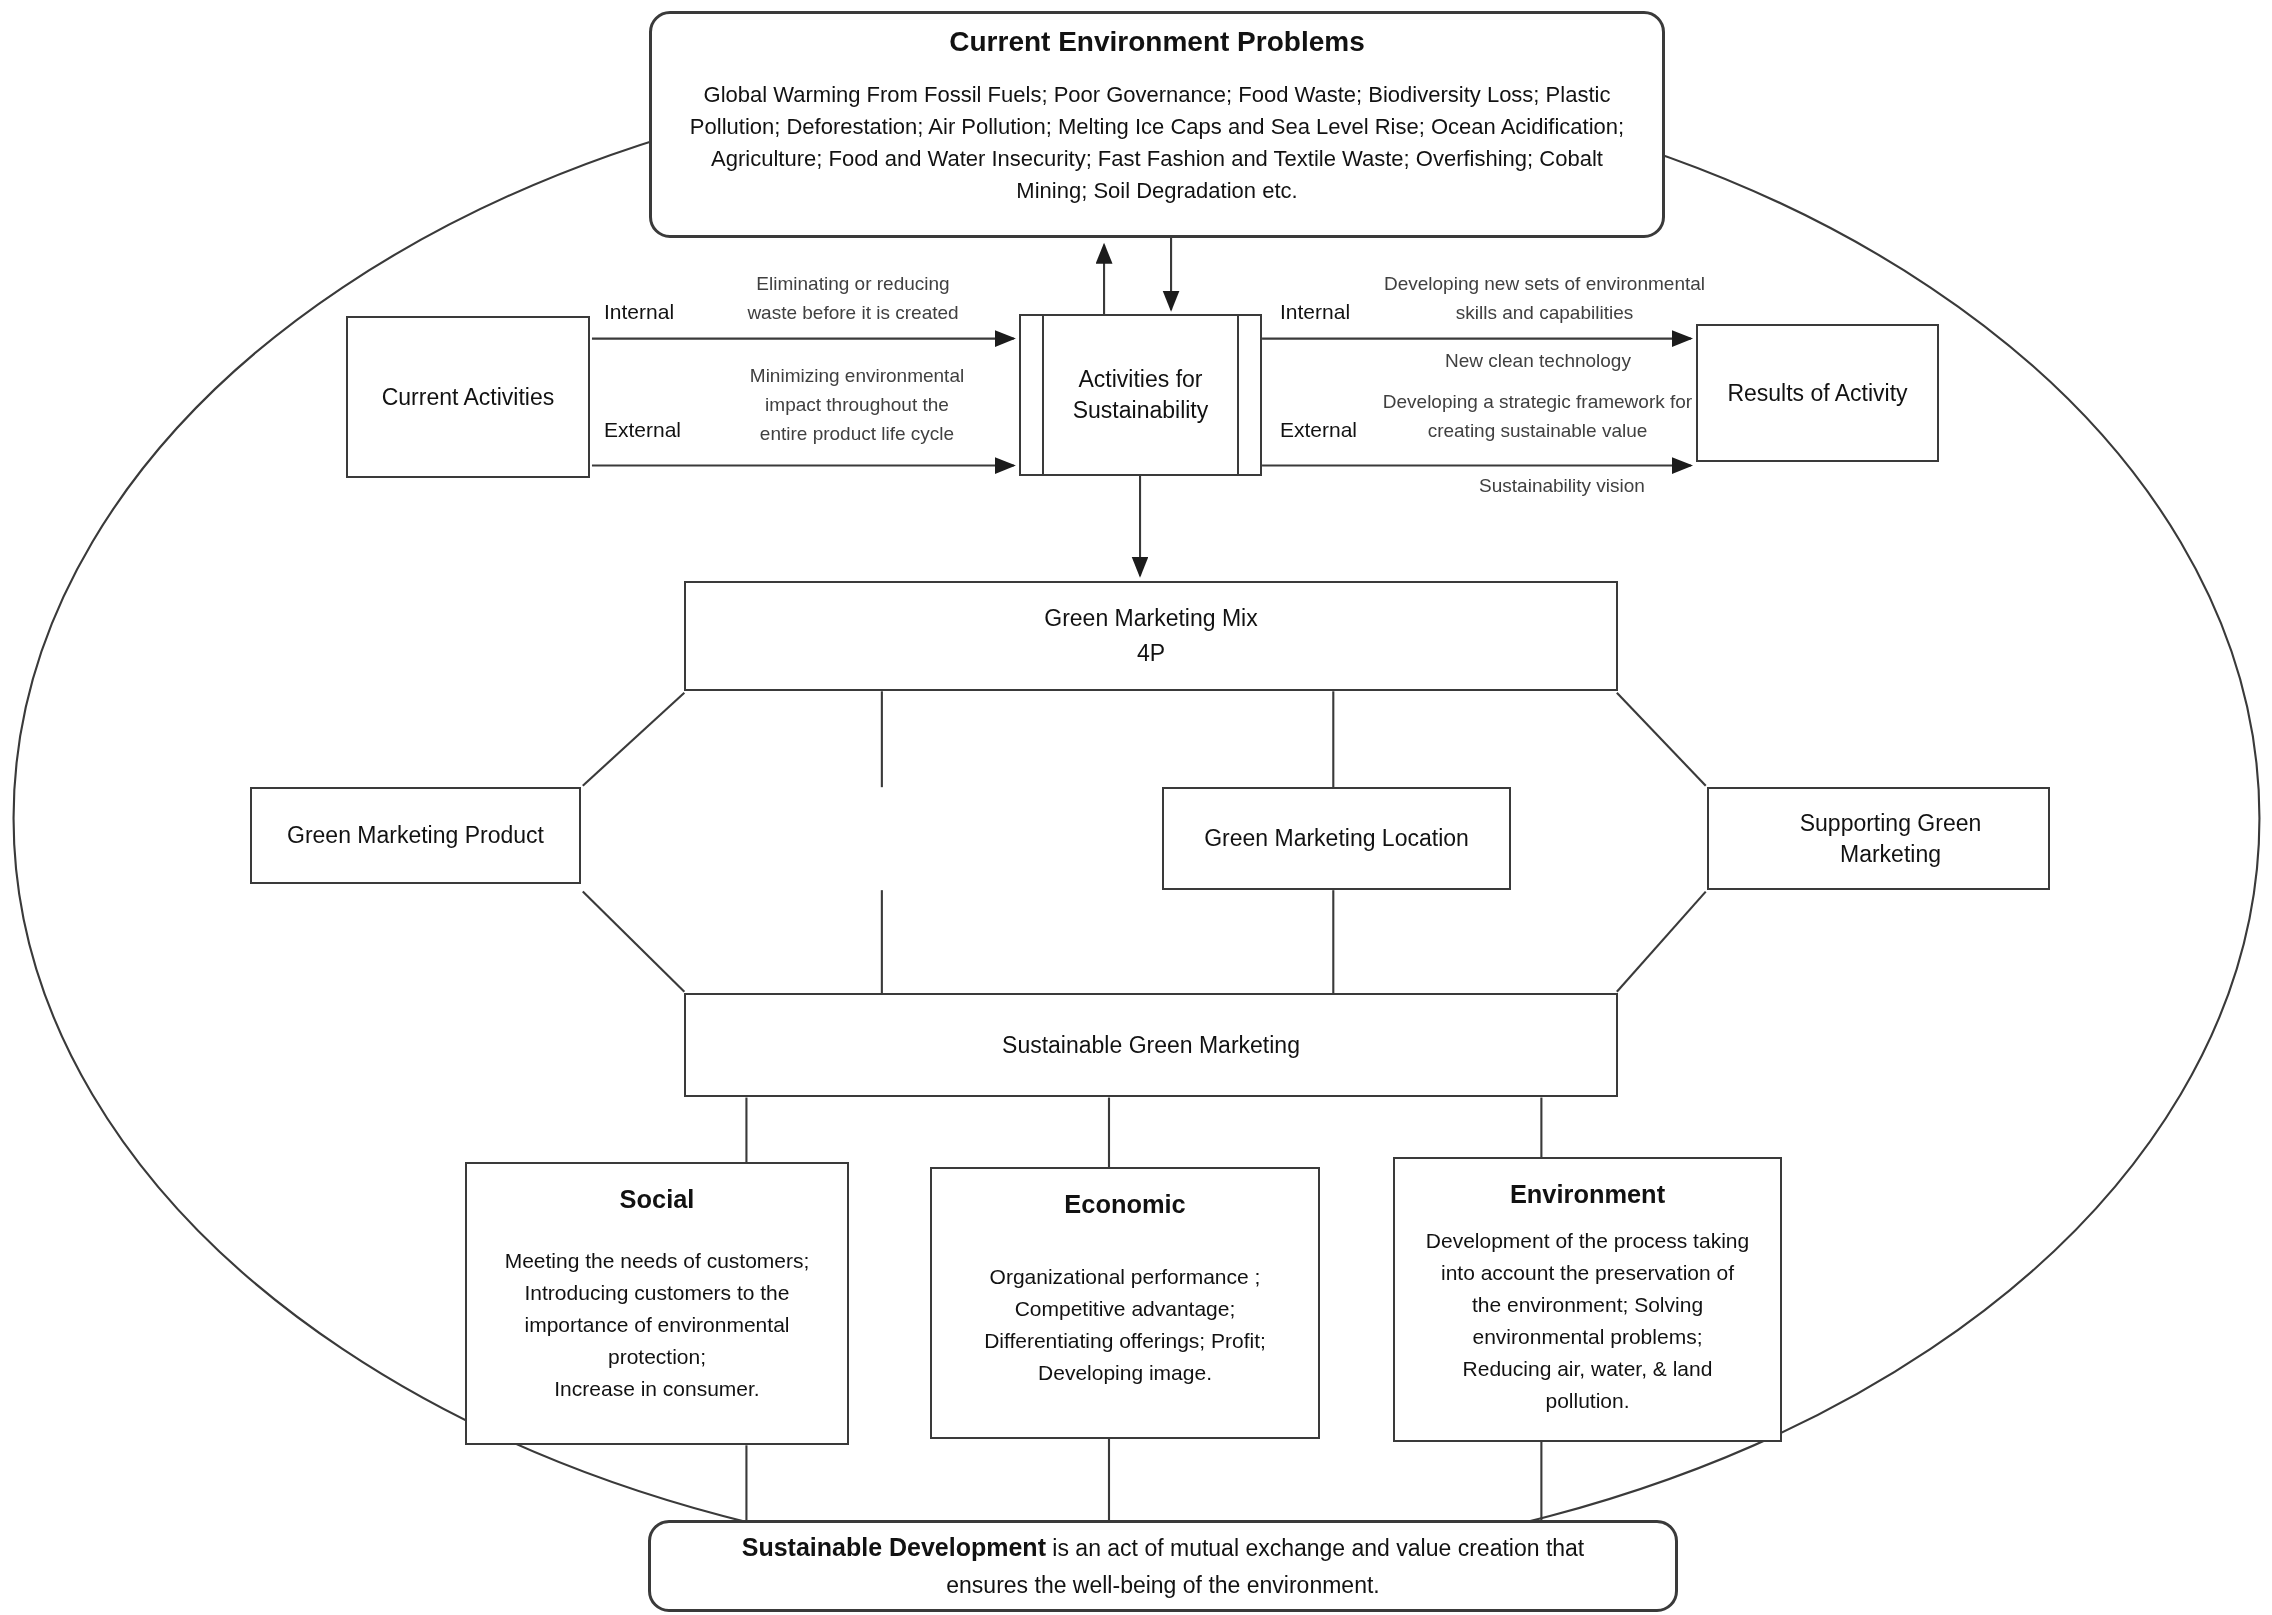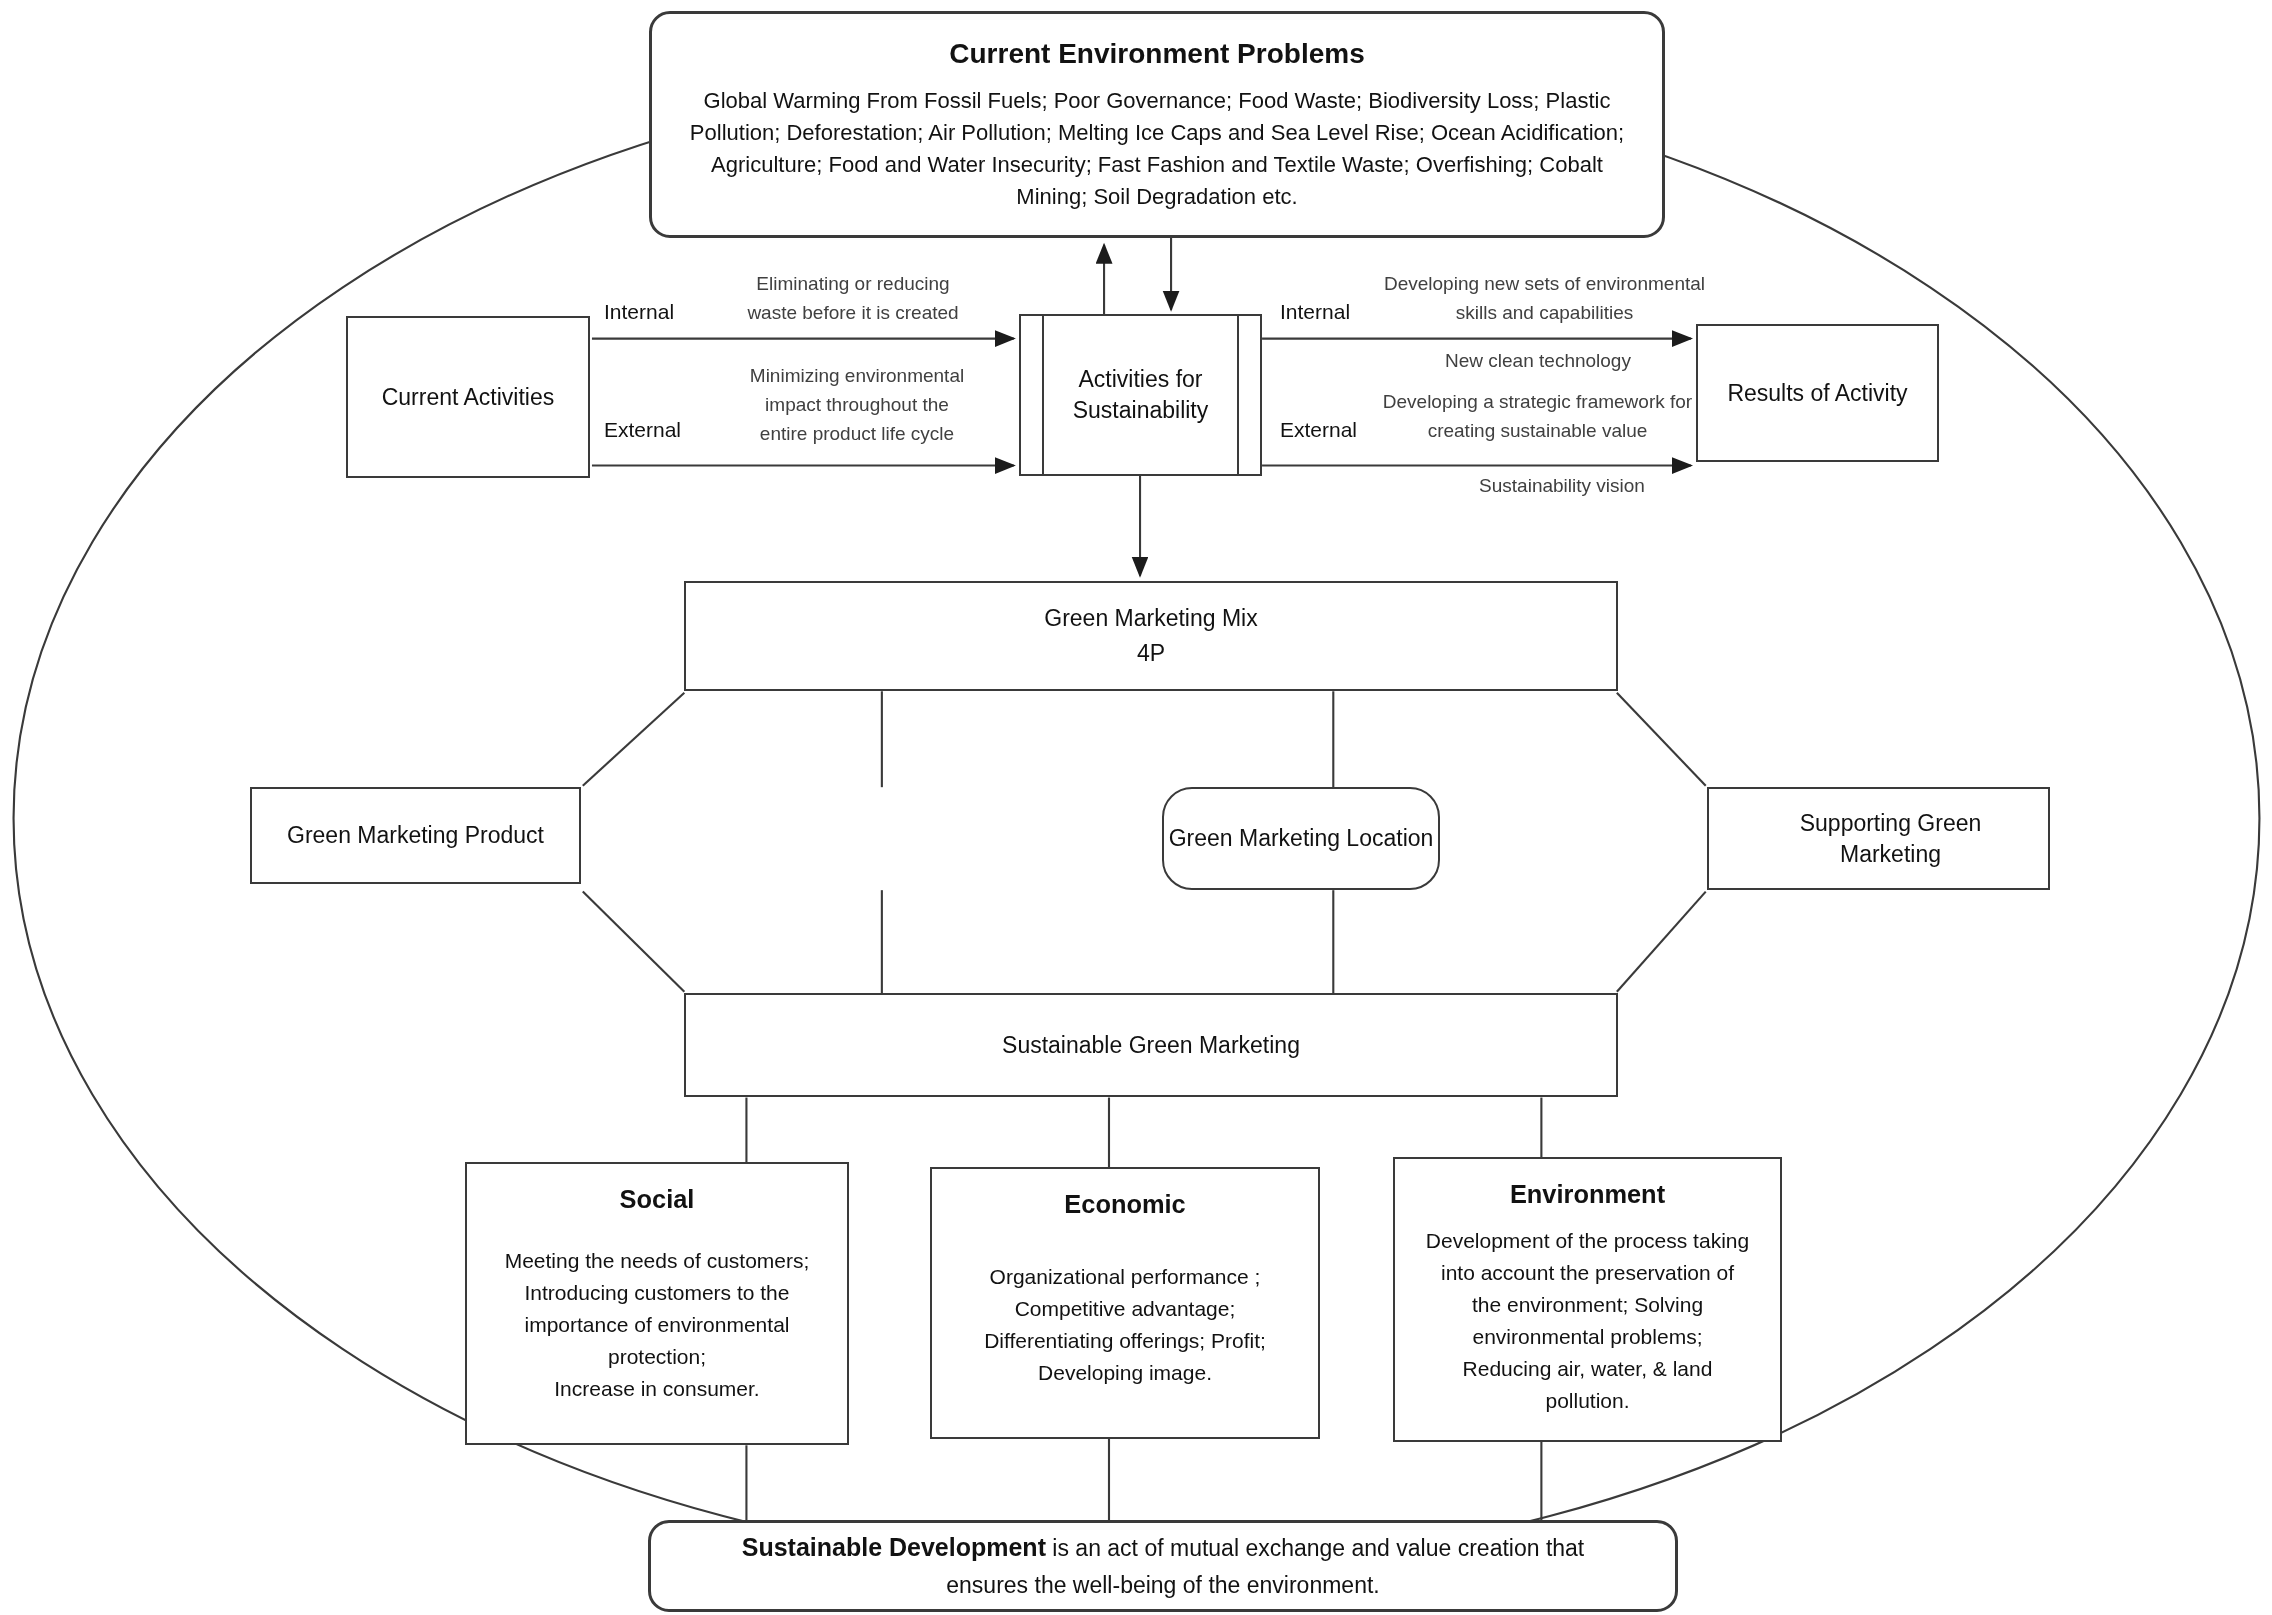--- a/index.html
+++ b/index.html
@@ -14,21 +14,21 @@
   .label { font-size:23px; line-height:31px; }
   .multiline { white-space:pre-line; }
   .tag { position:absolute; z-index:1; font-size:21px; color:#121212; }
   .note { position:absolute; z-index:1; text-align:center; font-size:19px; line-height:29px;
           color:#404040; white-space:pre-line; }
   
   .process:before, .process:after { content:""; position:absolute; top:0; bottom:0; width:0;
           border-left:2.1px solid #3a3a3a; }
   .process:before { left:21px; } .process:after { right:21px; }
   .topbox { flex-direction:column; }
-  .topbox .tb-title { font-weight:bold; font-size:28px; padding-top:24px; }
+  .topbox .tb-title { font-weight:bold; font-size:28px; padding-top:12px; }
   .topbox .tb-body { flex:1; display:flex; align-items:center; font-size:22px; line-height:32px; padding:0 17px 5.6px 17px; }
   .pillar { flex-direction:column; }
   .pillar .p-title { font-weight:bold; font-size:25.4px; margin-top:21px; }
   .pillar .p-body { flex:1; display:flex; align-items:center; font-size:21px; line-height:32px; padding:0 7px 7px 7px; }
   .bottombox .bb-text { font-size:23px; line-height:37px; max-width:889px; }
   .bottombox .bb-bold { font-weight:bold; font-size:25px; }
 </style>
 </head>
 <body>
 
@@ -109,21 +109,21 @@
   </div>
 
   <div class="box label multiline" style="left:684px; top:581px; width:934px; height:110px; line-height:35px;">
     <div class="multiline">Green Marketing Mix
 4P</div>
   </div>
 
   <div class="box label" style="left:250px; top:787px; width:331px; height:97px;">
     <div>Green Marketing Product</div>
   </div>
-  <div class="box label" style="left:1162px; top:787px; width:278px; height:103px;border-radius:30px;">
+  <div class="box label" style="left:1162px; top:787px; width:349px; height:103px;">
     <div>Green Marketing Location</div>
   </div>
   <div class="box label multiline" style="left:1707px; top:787px; width:343px; height:103px;padding-left:24px;">
     <div class="multiline">Supporting Green
 Marketing</div>
   </div>
 
   <div class="box label" style="left:684px; top:993px; width:934px; height:104px;">
     <div>Sustainable Green Marketing</div>
   </div>

